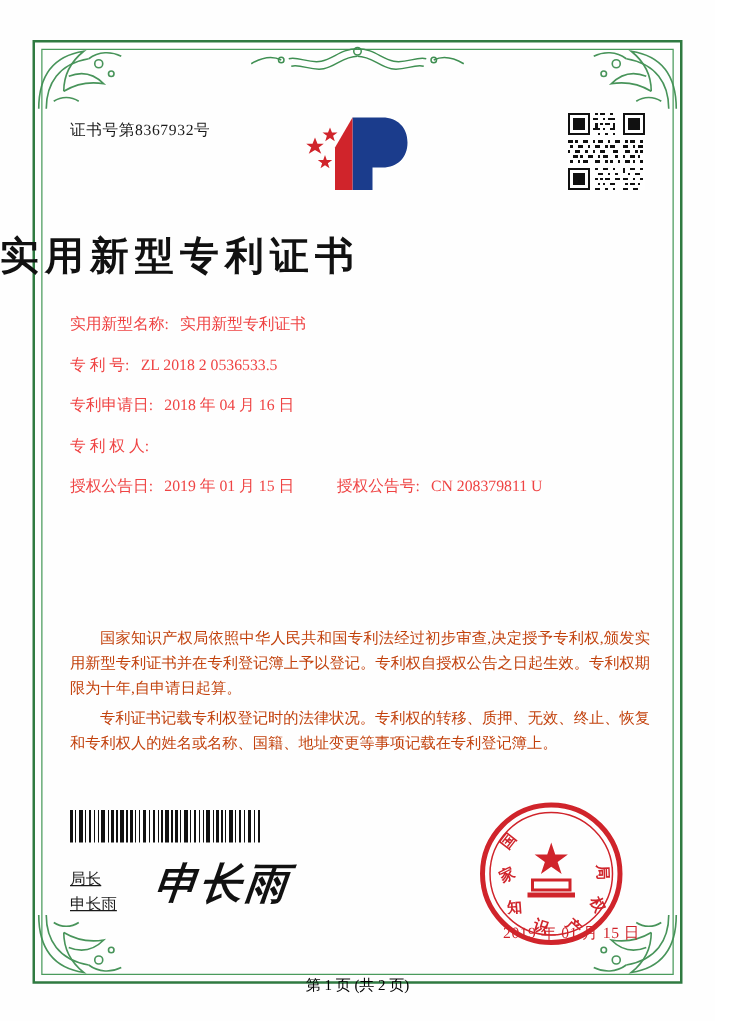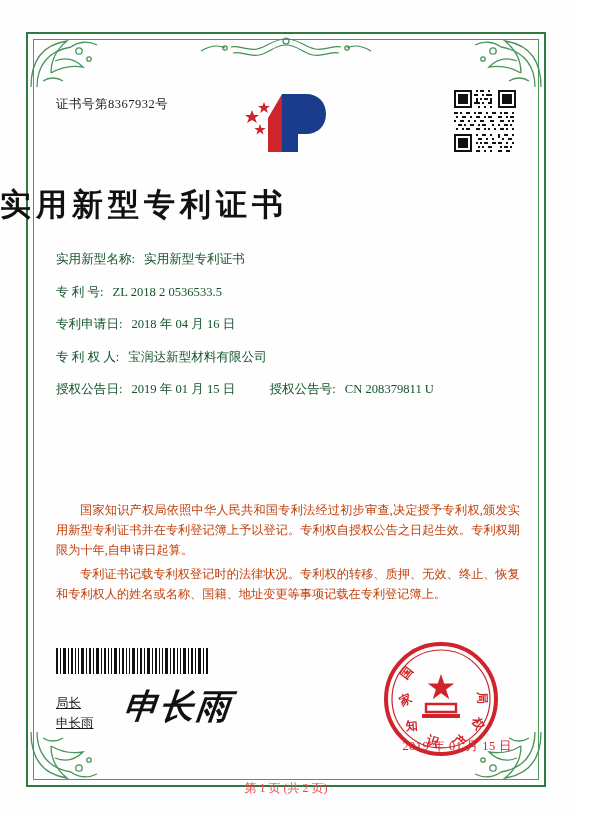--- a/index.html
+++ b/index.html
@@ -116,21 +116,21 @@
     left: 56px;
     top: 250px;
     right: 52px;
   }
   .field {
     display: flex;
     align-items: flex-start;
     margin-bottom: 14.5px;
     font-size: 12.6px;
     line-height: 18px;
-    color: #14532d;
+    color: #ef4444;
   }
   .field .lbl {
     white-space: nowrap;
     margin-right: 9px;
   }
   .field .val {
     flex: 1;
     white-space: nowrap;
     overflow: hidden;
   }
@@ -207,21 +207,21 @@
   }
 
   
   .footer {
     position: absolute;
     left: 0;
     top: 780px;
     width: 100%;
     text-align: center;
     font-size: 12px;
-    color: #ef4444;
+    color: #000000;
   }
 </style>
 </head>
 <body>
 
 <div class="page">
 
   <div class="border-outer"></div>
   <div class="border-inner"></div>
 
@@ -417,21 +417,20 @@
     <div class="field">
       <span class="lbl">专 利 号:</span>
       <span class="val">ZL 2018 2 0536533.5</span>
     </div>
     <div class="field">
       <span class="lbl">专利申请日:</span>
       <span class="val">2018 年 04 月 16 日</span>
     </div>
     <div class="field">
       <span class="lbl">专 利 权 人:</span>
-      <span class="val">宝润达新型材料有限公司</span>
     </div>
     <div class="field two-col">
       <span class="lbl">授权公告日:</span>
       <span class="val">2019 年 01 月 15 日</span>
       <span class="lbl2">授权公告号:</span>
       <span class="val2">CN 208379811 U</span>
     </div>
   </div>
 
   <div class="paras">

